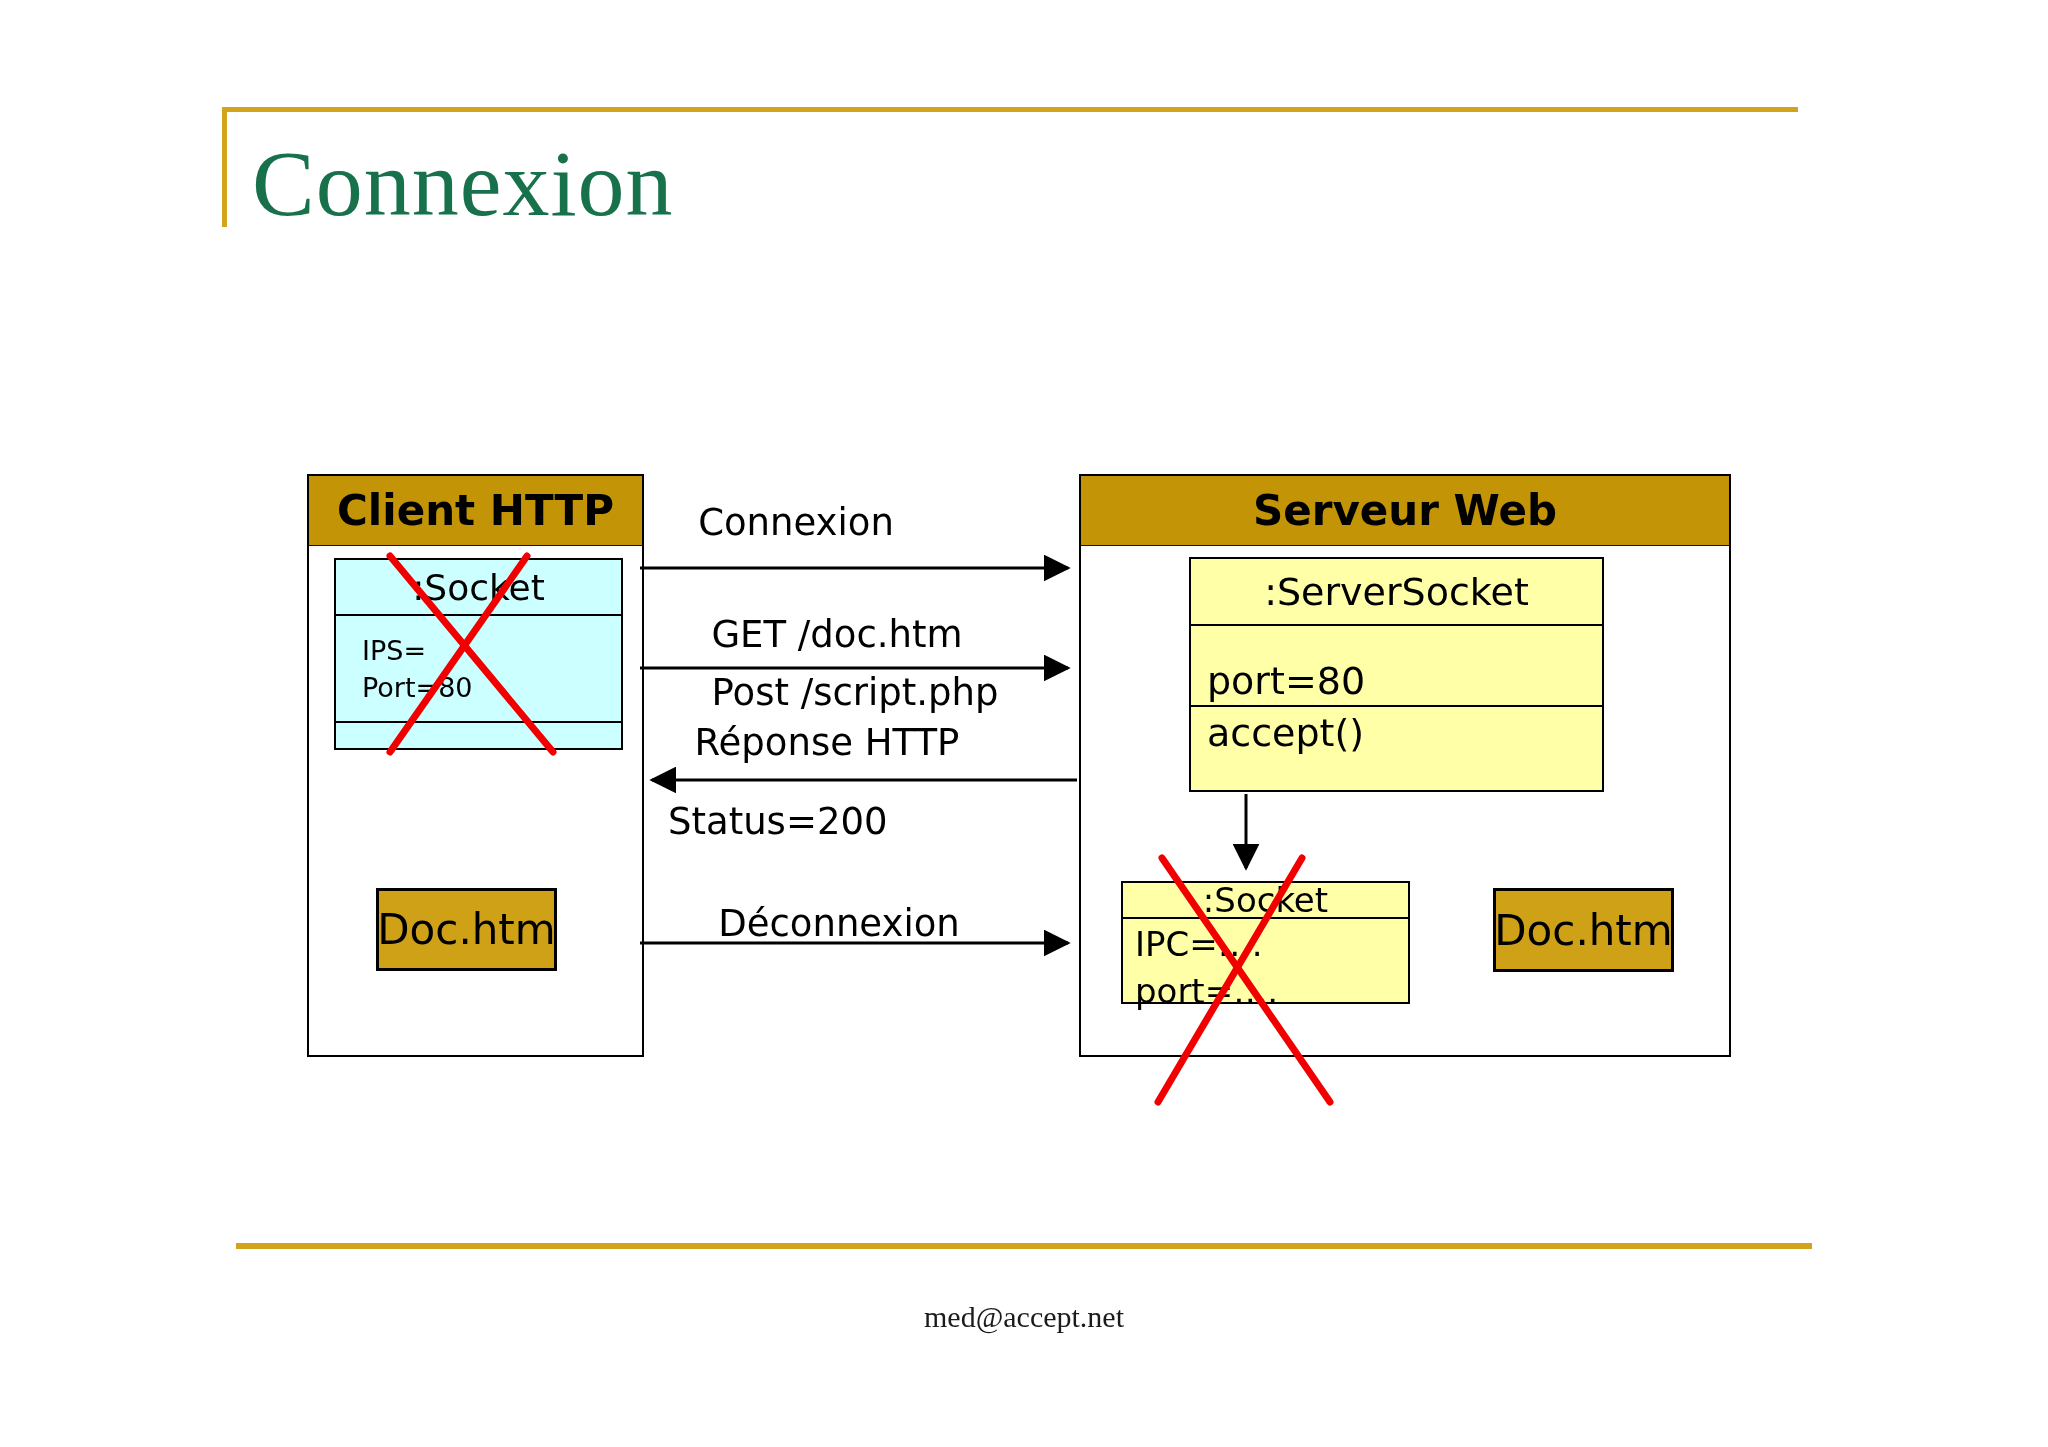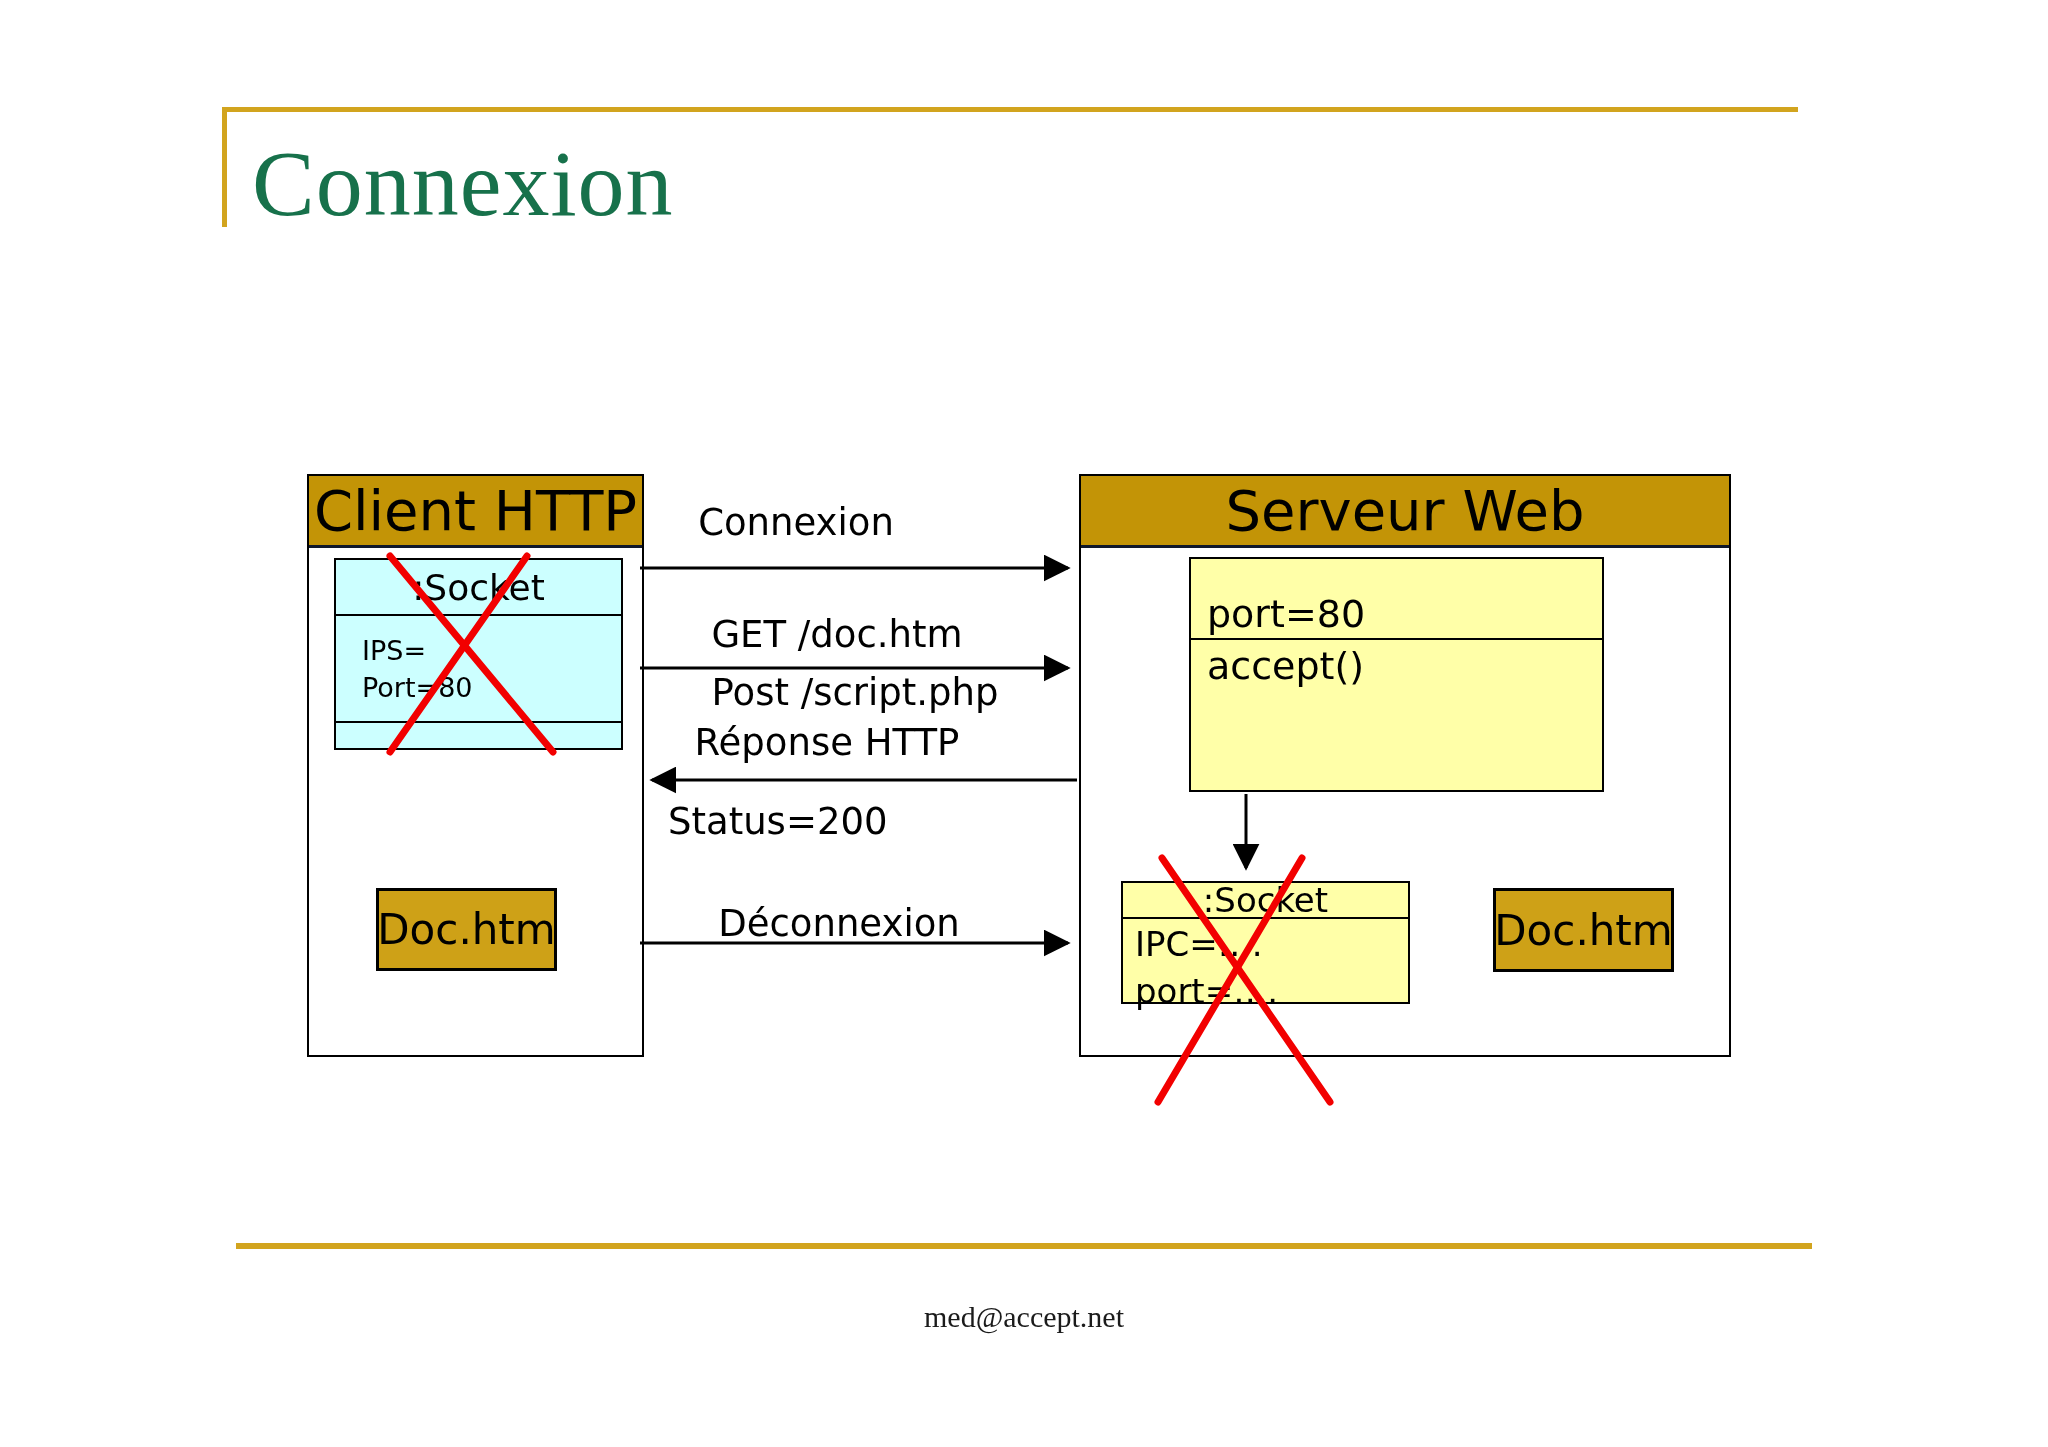--- a/index.html
+++ b/index.html
@@ -30,23 +30,24 @@
   #footer-text{
     left:0;top:1300px;width:2048px;text-align:center;
     font-family:"Liberation Serif","DejaVu Serif",serif;font-size:30px;color:#1b1b1b;
   }
   
   .big-box{background:#fff;border:2px solid #000;}
   #client-box{left:307px;top:474px;width:333px;height:579px;}
   #server-box{left:1079px;top:474px;width:648px;height:579px;}
   .big-box .header{
     position:absolute;left:0;top:0;width:100%;height:69px;
-    background:var(--header-gold);border-bottom:3px solid #0f172a;
+    background:var(--header-gold);border-bottom:1px solid #0f172a;
     display:flex;align-items:center;justify-content:center;
-    font-size:56px;
+    font-size:42px;
+    font-weight:bold;
   }
   
   .obj{border:2px solid #000;box-sizing:border-box;display:flex;flex-direction:column;}
   .obj .obj-title{
     border-bottom:2px solid #000;display:flex;align-items:center;justify-content:center;
     font-size:36px;flex:0 0 auto;
   }
   #client-socket-box{
     left:25px;top:82px;width:289px;height:192px;background:var(--socket-cyan);
   }
@@ -115,20 +116,21 @@
 
   <div class="abs doc-box" id="client-doc-box">
     <span>Doc.htm</span>
   </div>
 </div>
 
 <div class="abs big-box" id="server-box">
   <div class="header">Serveur Web</div>
 
   <div class="abs obj" id="serversocket-box">
+    <div class="obj-title">:ServerSocket</div>
     <div class="obj-attrs">port=80</div>
     <div class="obj-method">accept()</div>
   </div>
 
   <div class="abs obj" id="server-socket-box">
     <div class="obj-title">:Socket</div>
     <div class="obj-attrs">
       <span>IPC=….</span>
       <span>port=….</span>
     </div>

